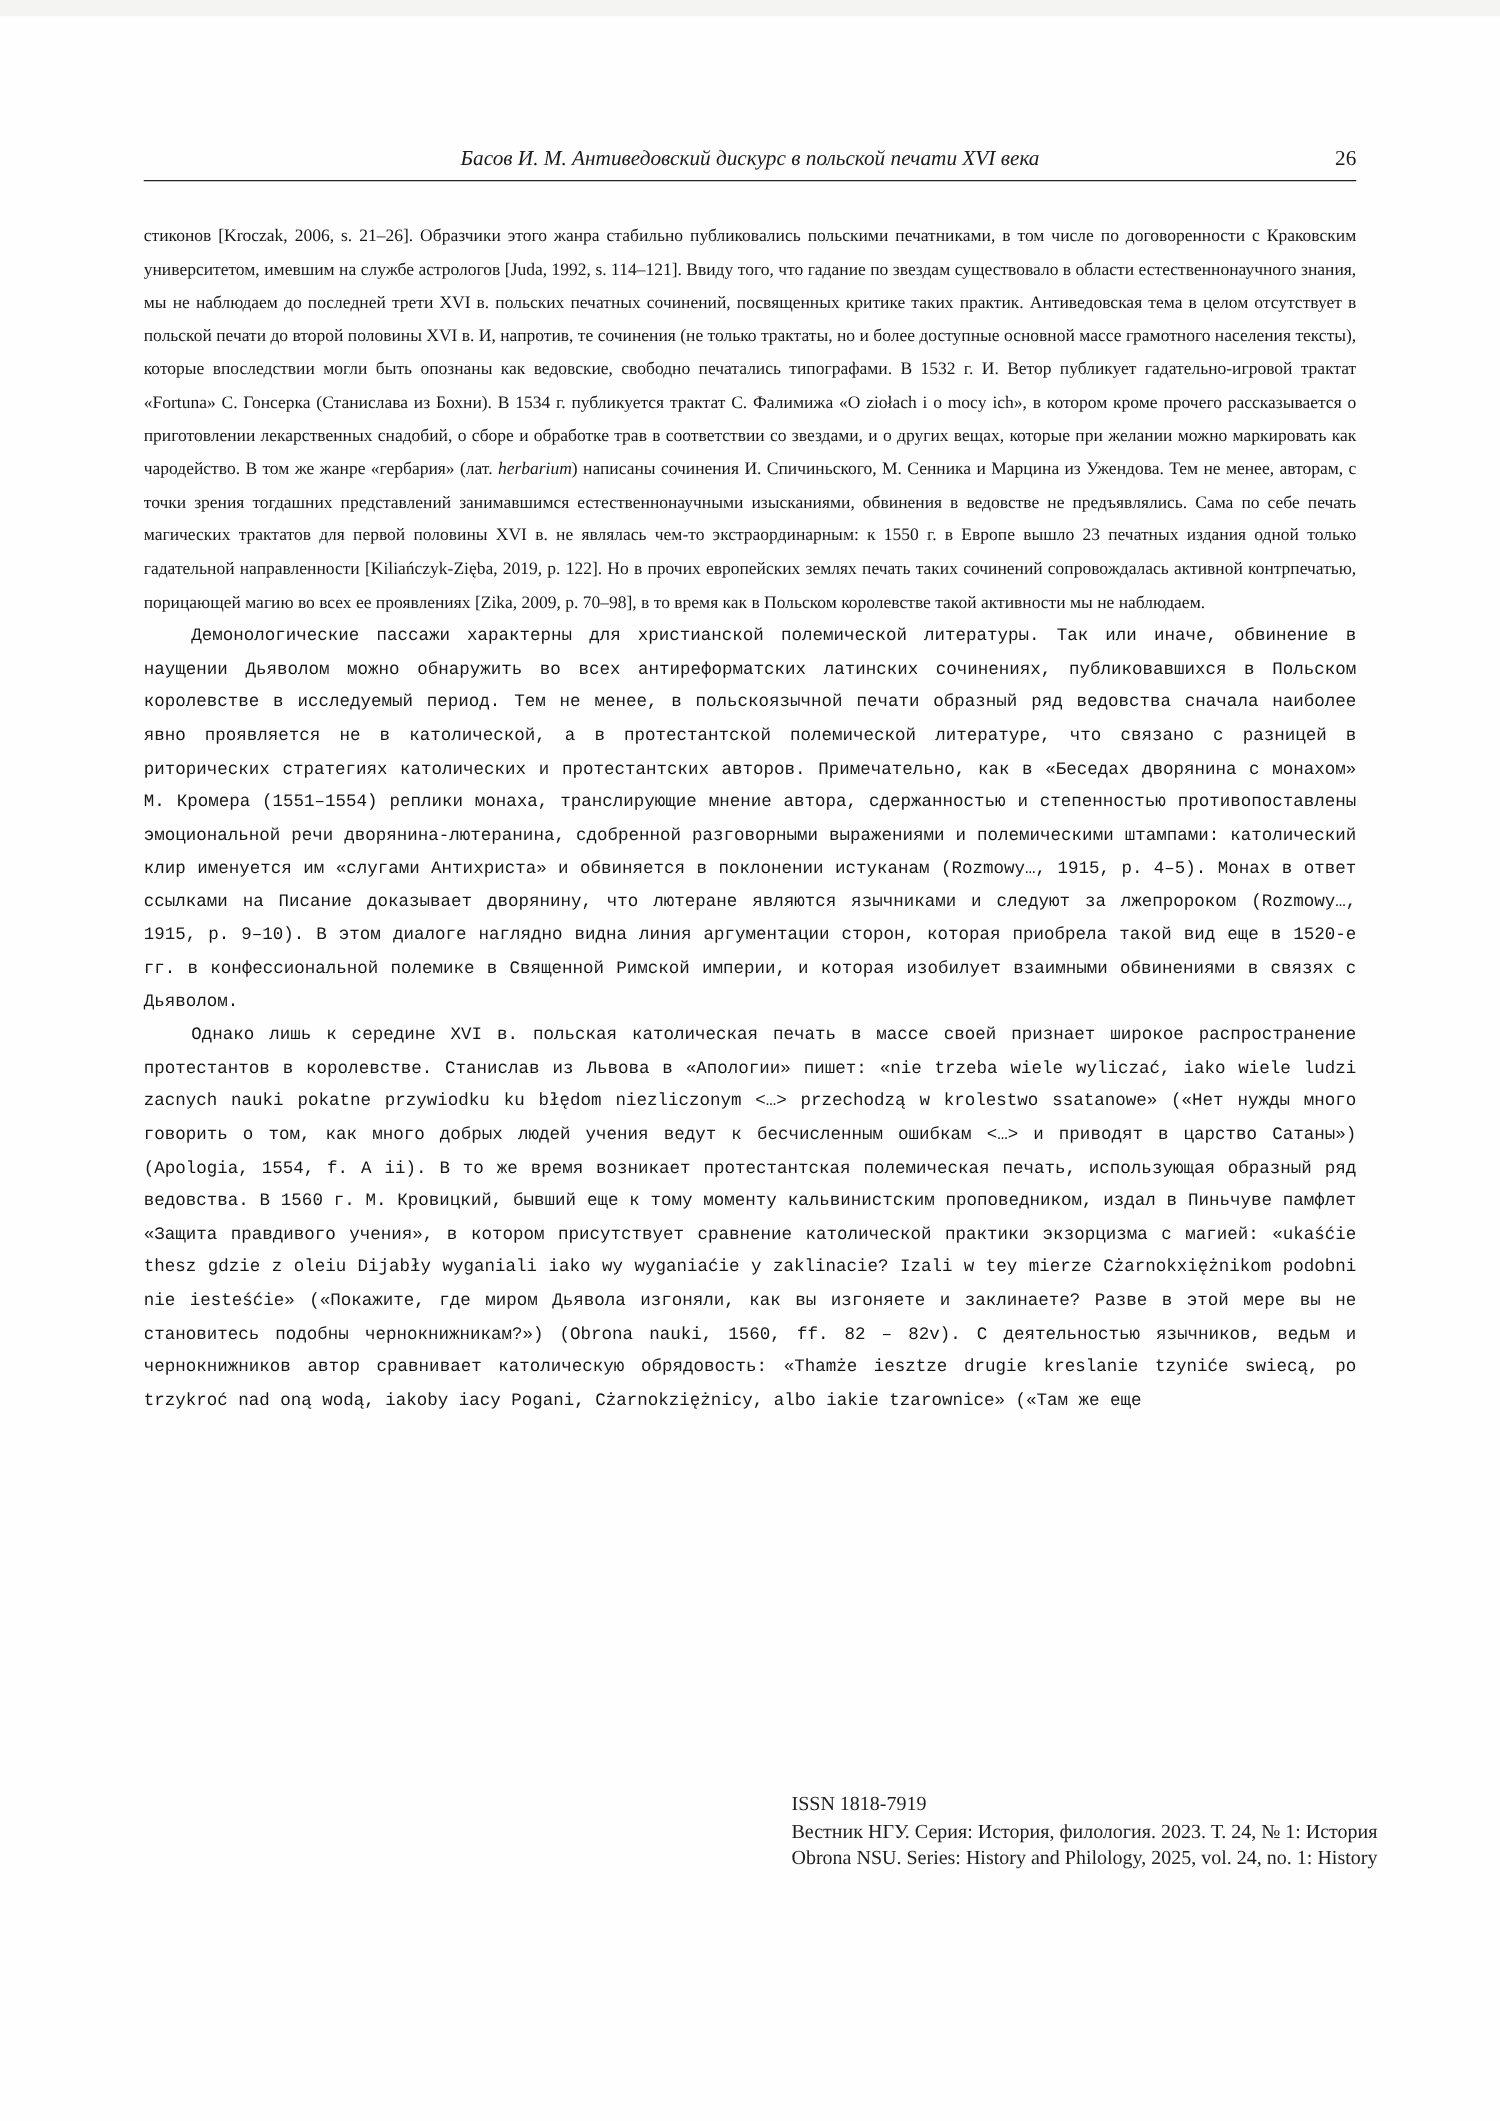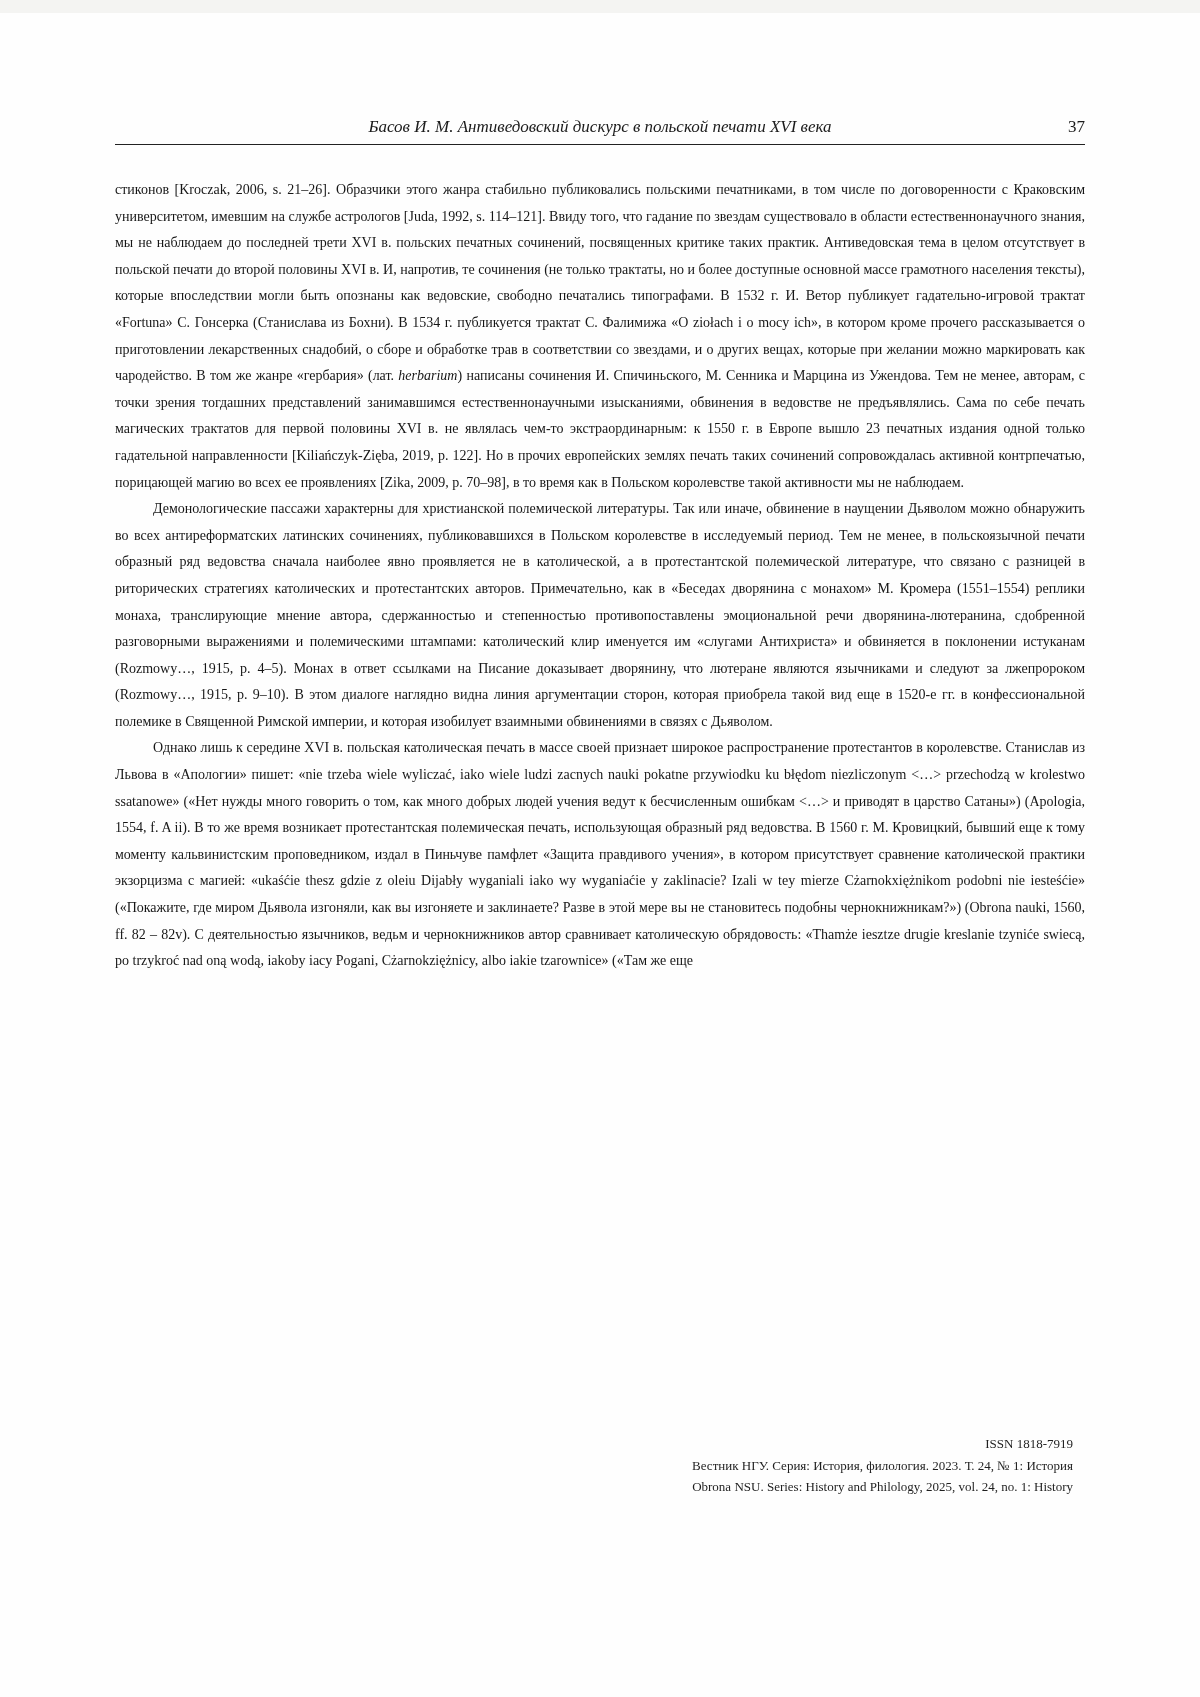--- a/index.html
+++ b/index.html
@@ -50,43 +50,44 @@
     text-align: justify;
     hyphens: auto;
     -webkit-hyphens: auto;
   }
   .para {
     margin: 0;
     padding: 0;
   }
   .para.indent {
     text-indent: 38px;
+    font-family: Liberation Mono, monospace;
   }
   .para i {
     font-style: italic;
   }
   .page-footer {
     position: absolute;
-    right: 127px;
+    right: 98px;
     top: 1420px;
-    text-align: right;
-    font-size: 13px;
+    text-align: left;
+    font-size: 16px;
     line-height: 21.5px;
     color: #1f1f1f;
   }
 </style>
 </head>
 <body>
 
 <div class="page">
   <div class="content">
     <header>
       <div class="header-row">
         <span class="running-title">Басов И. М. Антиведовский дискурс в польской печати XVI века</span>
-        <span class="page-number">37</span>
+        <span class="page-number">26</span>
       </div>
       <hr class="header-rule">
     </header>
 
     <main class="article-body" id="body-text">
         <p class="para"><span>стиконов [Kroczak, 2006, s. 21–26]. Образчики этого жанра стабильно публиковались польскими печатниками, в том числе по договоренности с Краковским университетом, имевшим на службе астрологов [Juda, 1992, s. 114–121]. Ввиду того, что гадание по звездам существовало в области естественнонаучного знания, мы не наблюдаем до последней трети XVI в. польских печатных сочинений, посвященных критике таких практик. Антиведовская тема в целом отсутствует в польской печати до второй половины XVI в. И, напротив, те сочинения (не только трактаты, но и более доступные основной массе грамотного населения тексты), которые впоследствии могли быть опознаны как ведовские, свободно печатались типографами. В 1532 г. И. Ветор публикует гадательно-игровой трактат «Fortuna» С. Гонсерка (Станислава из Бохни). В 1534 г. публикуется трактат С. Фалимижа «O ziołach i o mocy ich», в котором кроме прочего рассказывается о приготовлении лекарственных снадобий, о сборе и обработке трав в соответствии со звездами, и о других вещах, которые при желании можно маркировать как чародейство. В том же жанре «гербария» (лат. </span><i>herbarium</i><span>) написаны сочинения И. Спичиньского, М. Сенника и Марцина из Ужендова. Тем не менее, авторам, с точки зрения тогдашних представлений занимавшимся естественнонаучными изысканиями, обвинения в ведовстве не предъявлялись. Сама по себе печать магических трактатов для первой половины XVI в. не являлась чем-то экстраординарным: к 1550 г. в Европе вышло 23 печатных издания одной только гадательной направленности [Kiliańczyk-Zięba, 2019, p. 122]. Но в прочих европейских землях печать таких сочинений сопровождалась активной контрпечатью, порицающей магию во всех ее проявлениях [Zika, 2009, p. 70–98], в то время как в Польском королевстве такой активности мы не наблюдаем.</span></p>
         <p class="para indent"><span>Демонологические пассажи характерны для христианской полемической литературы. Так или иначе, обвинение в наущении Дьяволом можно обнаружить во всех антиреформатских латинских сочинениях, публиковавшихся в Польском королевстве в исследуемый период. Тем не менее, в польскоязычной печати образный ряд ведовства сначала наиболее явно проявляется не в католической, а в протестантской полемической литературе, что связано с разницей в риторических стратегиях католических и протестантских авторов. Примечательно, как в «Беседах дворянина с монахом» М. Кромера (1551–1554) реплики монаха, транслирующие мнение автора, сдержанностью и степенностью противопоставлены эмоциональной речи дворянина-лютеранина, сдобренной разговорными выражениями и полемическими штампами: католический клир именуется им «слугами Антихриста» и обвиняется в поклонении истуканам (Rozmowy…, 1915, p. 4–5). Монах в ответ ссылками на Писание доказывает дворянину, что лютеране являются язычниками и следуют за лжепророком (Rozmowy…, 1915, p. 9–10). В этом диалоге наглядно видна линия аргументации сторон, которая приобрела такой вид еще в 1520-е гг. в конфессиональной полемике в Священной Римской империи, и которая изобилует взаимными обвинениями в связях с Дьяволом.</span></p>
         <p class="para indent"><span>Однако лишь к середине XVI в. польская католическая печать в массе своей признает широкое распространение протестантов в королевстве. Станислав из Львова в «Апологии» пишет: «nie trzeba wiele wyliczać, iako wiele ludzi zacnych nauki pokatne przywiodku ku błędom niezliczonym &lt;…&gt; przechodzą w krolestwo ssatanowe» («Нет нужды много говорить о том, как много добрых людей учения ведут к бесчисленным ошибкам &lt;…&gt; и приводят в царство Сатаны») (Apologia, 1554, f. A ii). В то же время возникает протестантская полемическая печать, использующая образный ряд ведовства. В 1560 г. М. Кровицкий, бывший еще к тому моменту кальвинистским проповедником, издал в Пиньчуве памфлет «Защита правдивого учения», в котором присутствует сравнение католической практики экзорцизма с магией: «ukaśćie thesz gdzie z oleiu Dijabły wyganiali iako wy wyganiaćie y zaklinacie? Izali w tey mierze Cżarnokxiężnikom podobni nie iesteśćie» («Покажите, где миром Дьявола изгоняли, как вы изгоняете и заклинаете? Разве в этой мере вы не становитесь подобны чернокнижникам?») (Obrona nauki, 1560, ff. 82 – 82v). С деятельностью язычников, ведьм и чернокнижников автор сравнивает католическую обрядовость: «Thamże iesztze drugie kreslanie tzyniće swiecą, po trzykroć nad oną wodą, iakoby iacy Pogani, Cżarnokziężnicy, albo iakie tzarownice» («Там же еще</span></p>
       </main>
   </div>

